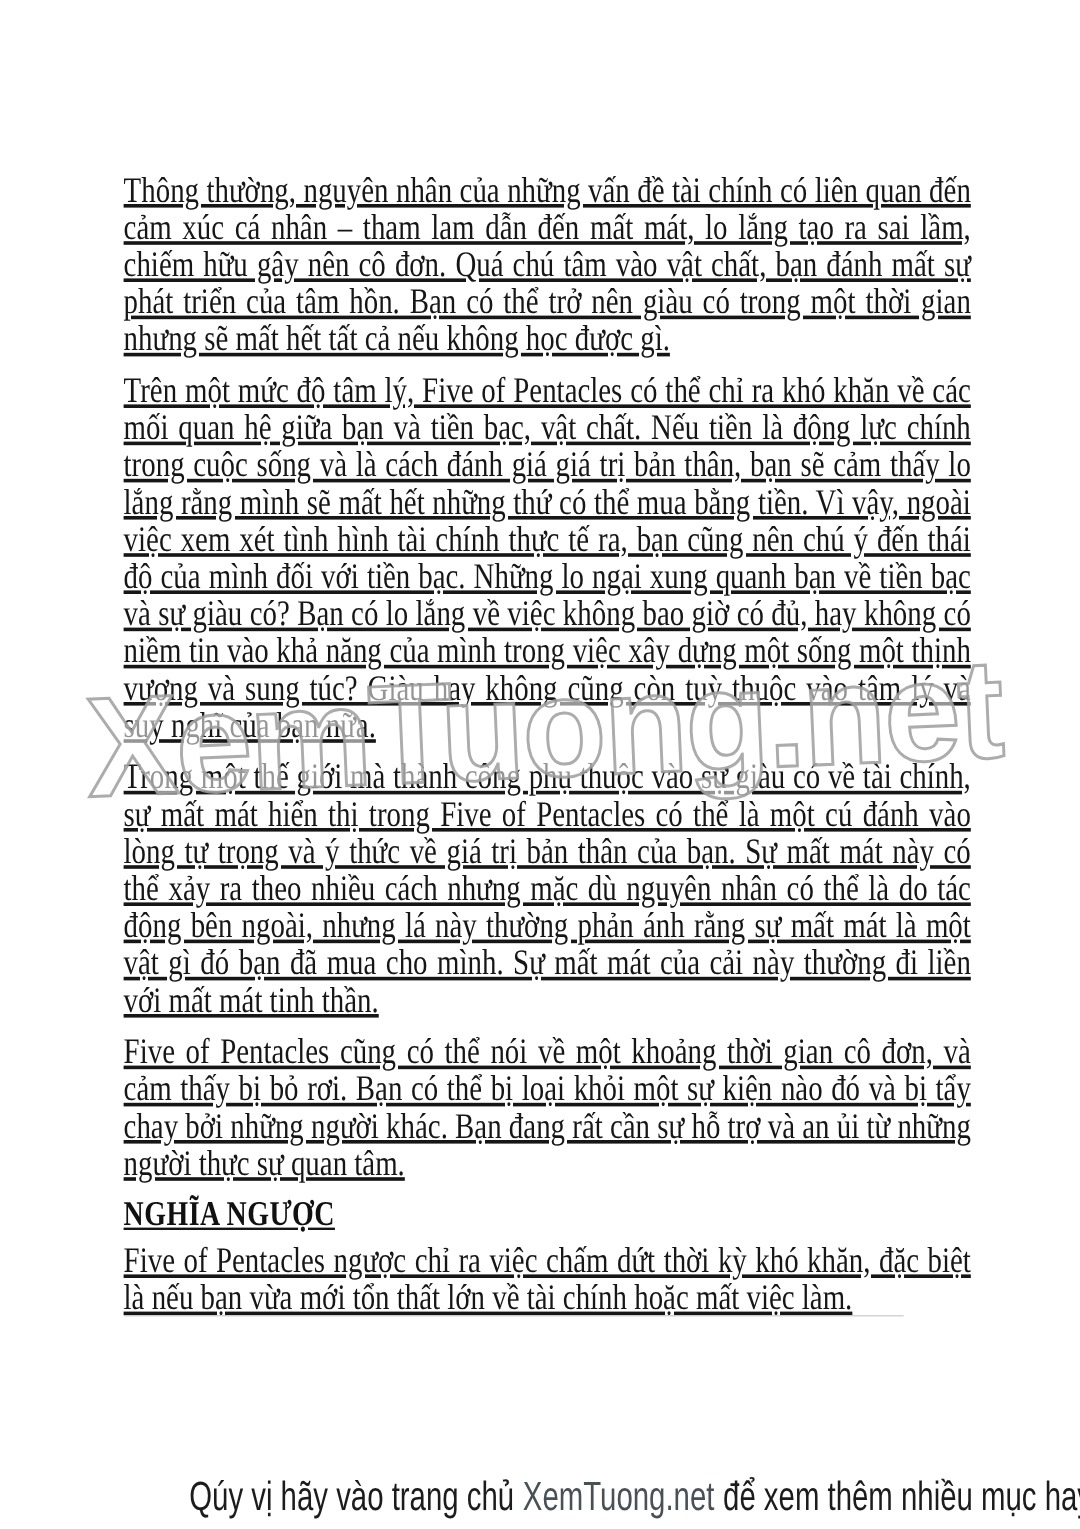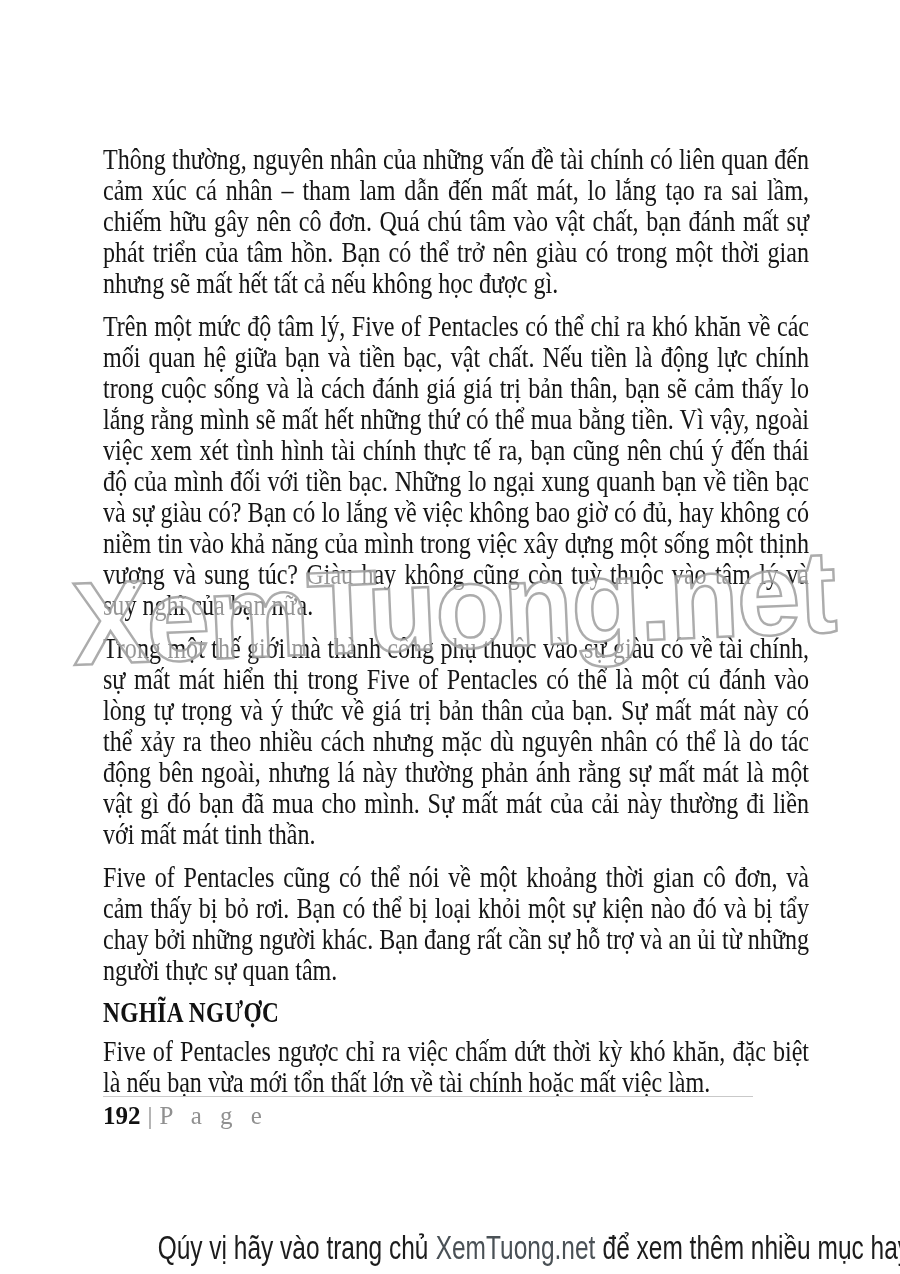--- a/index.html
+++ b/index.html
@@ -14,20 +14,21 @@
     background: #ffffff;
     overflow: hidden;
     color: #161616;
   }
   
   .text-col {
     position: absolute;
     left: 103px; top: 143px;
     width: 706px;
     z-index: 1;
+    text-decoration: underline;
   }
   .condense {
     width: 880px;
     transform: scaleX(0.8023);
     transform-origin: 0 0;
   }
   p.body-par {
     margin: 0 0 12px 0;
     font-size: 30px;
     line-height: 31px;
@@ -109,21 +110,18 @@
       <p class="body-par">Five of Pentacles cũng có thể nói về một khoảng thời gian cô đơn, và cảm thấy bị bỏ rơi. Bạn có thể bị loại khỏi một sự kiện nào đó và bị tẩy chay bởi những người khác. Bạn đang rất cần sự hỗ trợ và an ủi từ những người thực sự quan tâm.</p>
       <h2 class="section-heading">NGHĨA NGƯỢC</h2>
       <p class="body-par">Five of Pentacles ngược chỉ ra việc chấm dứt thời kỳ khó khăn, đặc biệt là nếu bạn vừa mới tổn thất lớn về tài chính hoặc mất việc làm.</p>
     </div>
   </div>
 
   <div class="watermark">XemTuong.net</div>
 
   <div class="footer-rule"></div>
 
-  <div class="page-footer">
-    <span class="page-num">192</span><span class="pipe">|</span><span class="page-word">P a g e</span>
-  </div>
 
   <div class="banner">
     <span class="banner-inner"><span>Qúy vị hãy vào trang chủ</span><span class="banner-brand">XemTuong.net</span><span>để xem thêm nhiều mục hay khác</span></span>
   </div>
 
 </div>
 
 </body></html>

